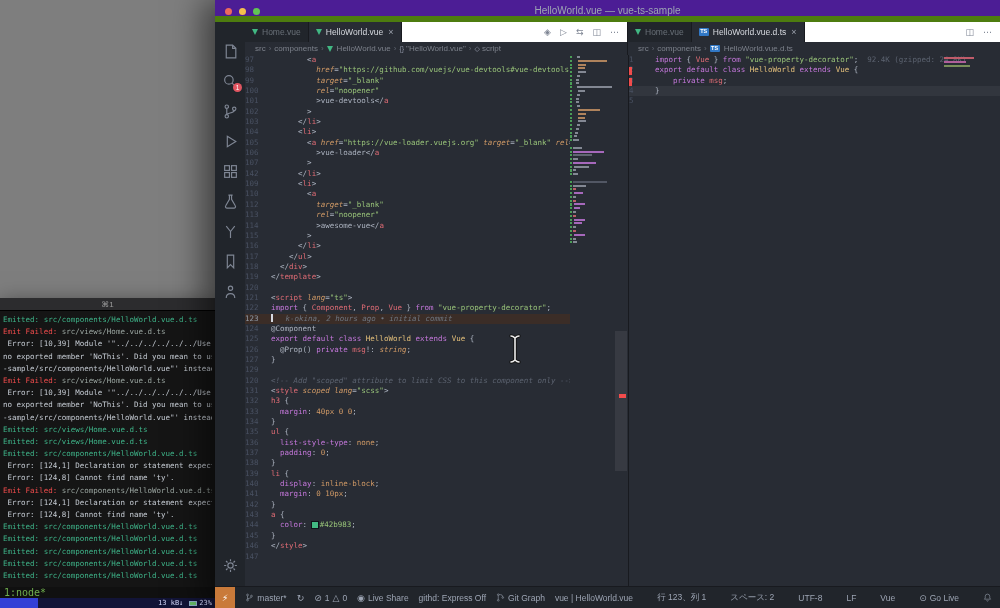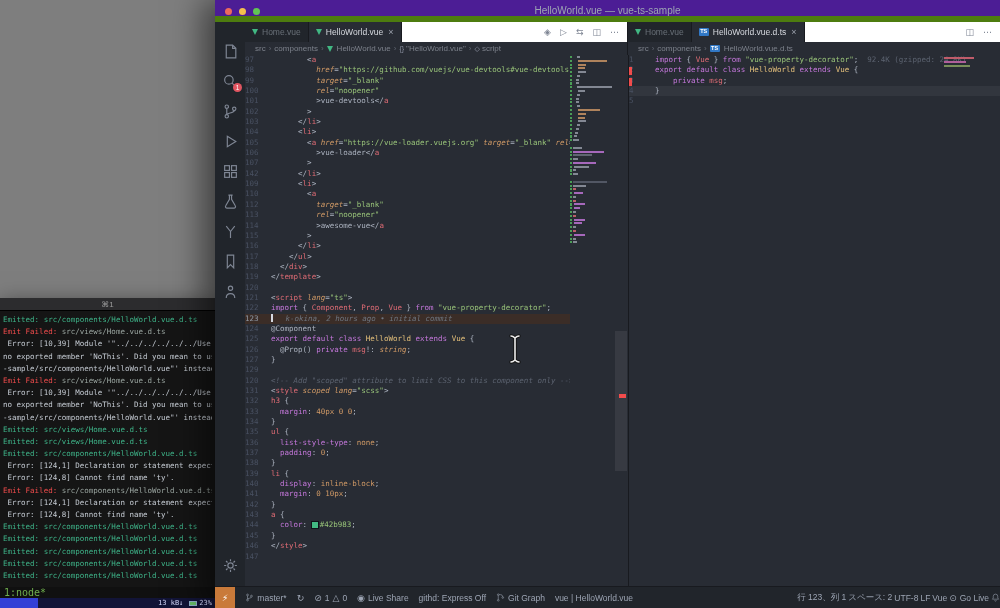--- a/index.html
+++ b/index.html
@@ -97,21 +97,21 @@
   .rm1{top:2px;right:26px;width:30px;background:#c05c6a}
   .rm2{top:6px;right:34px;width:22px;background:#b05f9a}
   .rm3{top:10px;right:30px;width:26px;background:#7a8f5a}
   .gut-err{position:absolute;left:0;width:3px;height:8px;background:var(--error-red,#f14c4c)}
   .ge1{top:12px}.ge2{top:23px}
 
   
   .statusbar{position:absolute;left:0;right:0;bottom:0;height:22px;background:#21252b;border-top:1px solid #181a1f;display:flex;align-items:center;justify-content:space-between;color:#9da5b4;overflow:hidden}
   .sb-left,.sb-right{display:flex;align-items:center;height:100%}
   .sb-left{gap:10px}
-  .sb-right{gap:2px;}
+  .sb-right{gap:24px;padding-right:8px}
   .sb-item{display:flex;align-items:center;gap:3px;font-size:8.5px;white-space:nowrap;cursor:pointer}
   .sb-item svg{width:9px;height:9px;stroke:currentColor;fill:none}
   .sb-remote{background:var(--remote-orange,#c97a3a);color:#fff;height:100%;padding:0 7px}
   .glyph{font-size:9px}
 
   
   .fi-vue{display:inline-block;width:0;height:0;border-left:3.5px solid transparent;border-right:3.5px solid transparent;border-top:6px solid var(--vue-green,#41b883);margin-right:4px}
   .fi-ts{display:inline-block;background:var(--ts-blue,#3178c6);color:#fff;font-size:5.5px;font-weight:bold;padding:1px 1.5px;border-radius:1px;margin-right:4px;line-height:1}
   .bc-sym{color:#8a90a0;margin-right:2px;font-size:7px}
 

